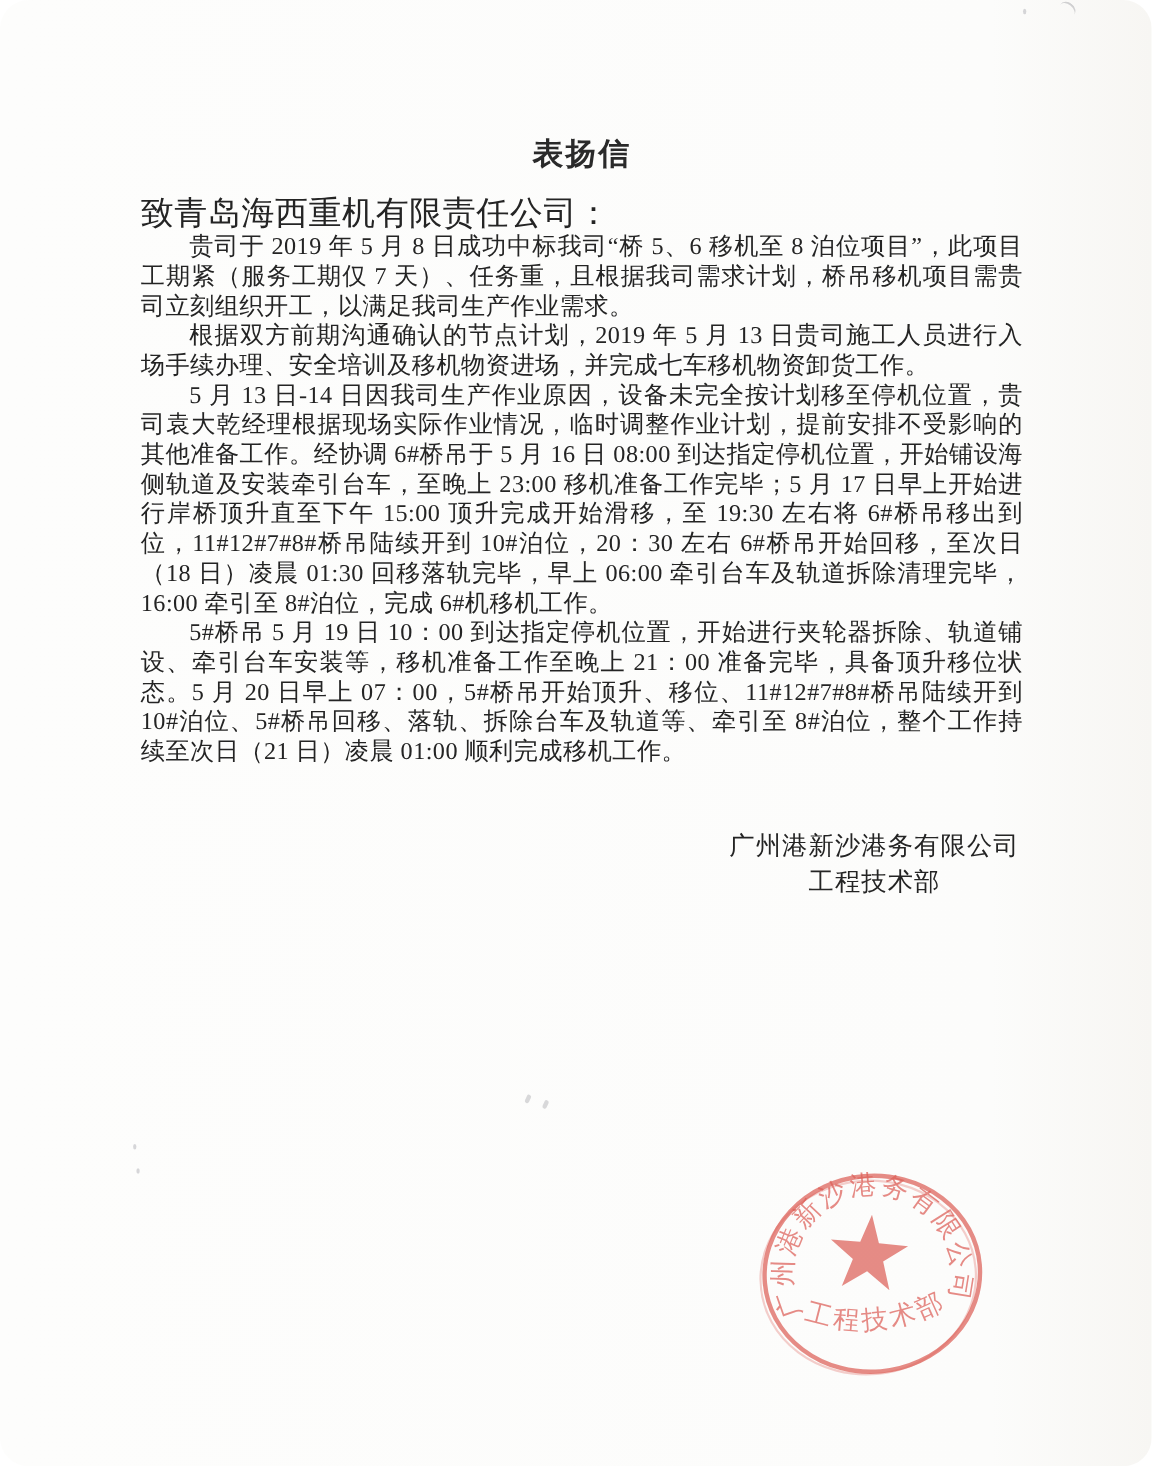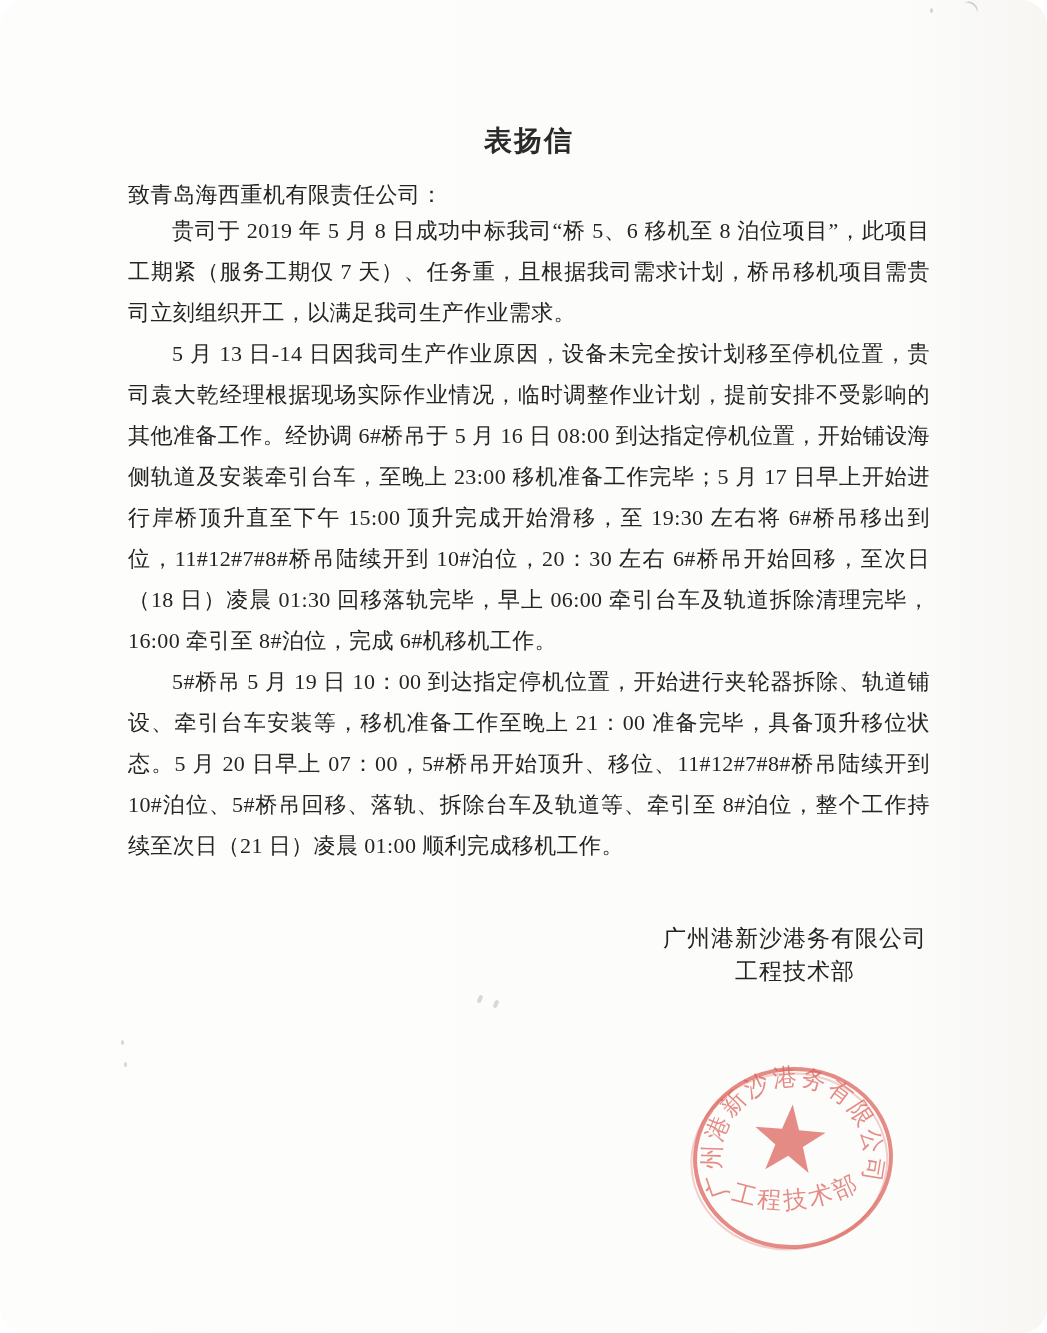--- a/index.html
+++ b/index.html
@@ -29,29 +29,29 @@
     text-align: center;
     font-size: 28px;
     line-height: 34px;
     font-weight: 600;
     letter-spacing: 2px;
     color: #2a2a2a;
   }
 
   .salutation {
     margin: 0;
-    font-size: 22px;
+    font-size: 30px;
     line-height: 30px;
     letter-spacing: 0.5px;
   }
 
   p.para {
     margin: 0;
     font-size: 22px;
-    line-height: 41px;
+    line-height: 27px;
     text-indent: 2em;
     text-align: justify;
     text-justify: inter-ideograph;
     letter-spacing: 0.4px;
   }
 
   .signature {
     width: 310px;
     margin: 56px -20px 0 auto;
     text-align: center;
@@ -101,20 +101,21 @@
 <body>
 
 <div class="page">
 
   <div class="content">
     <h1 class="doc-title">表扬信</h1>
 
     <p class="salutation">致青岛海西重机有限责任公司：</p>
 
     <p class="para">贵司于 2019 年 5 月 8 日成功中标我司“桥 5、6 移机至 8 泊位项目”，此项目工期紧（服务工期仅 7 天）、任务重，且根据我司需求计划，桥吊移机项目需贵司立刻组织开工，以满足我司生产作业需求。</p>
+    <p class="para">根据双方前期沟通确认的节点计划，2019 年 5 月 13 日贵司施工人员进行入场手续办理、安全培训及移机物资进场，并完成七车移机物资卸货工作。</p>
     <p class="para">5 月 13 日-14 日因我司生产作业原因，设备未完全按计划移至停机位置，贵司袁大乾经理根据现场实际作业情况，临时调整作业计划，提前安排不受影响的其他准备工作。经协调 6#桥吊于 5 月 16 日 08:00 到达指定停机位置，开始铺设海侧轨道及安装牵引台车，至晚上 23:00 移机准备工作完毕；5 月 17 日早上开始进行岸桥顶升直至下午 15:00 顶升完成开始滑移，至 19:30 左右将 6#桥吊移出到位，11#12#7#8#桥吊陆续开到 10#泊位，20：30 左右 6#桥吊开始回移，至次日（18 日）凌晨 01:30 回移落轨完毕，早上 06:00 牵引台车及轨道拆除清理完毕，16:00 牵引至 8#泊位，完成 6#机移机工作。</p>
     <p class="para">5#桥吊 5 月 19 日 10：00 到达指定停机位置，开始进行夹轮器拆除、轨道铺设、牵引台车安装等，移机准备工作至晚上 21：00 准备完毕，具备顶升移位状态。5 月 20 日早上 07：00，5#桥吊开始顶升、移位、11#12#7#8#桥吊陆续开到 10#泊位、5#桥吊回移、落轨、拆除台车及轨道等、牵引至 8#泊位，整个工作持续至次日（21 日）凌晨 01:00 顺利完成移机工作。</p>
 
     <div class="signature">
       <div>广州港新沙港务有限公司</div>
       <div>工程技术部</div>
     </div>
   </div>
 
   <div class="stamp">

